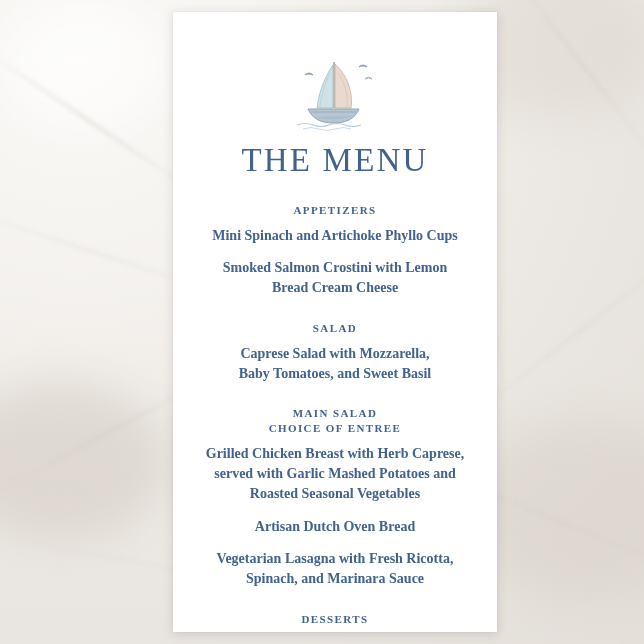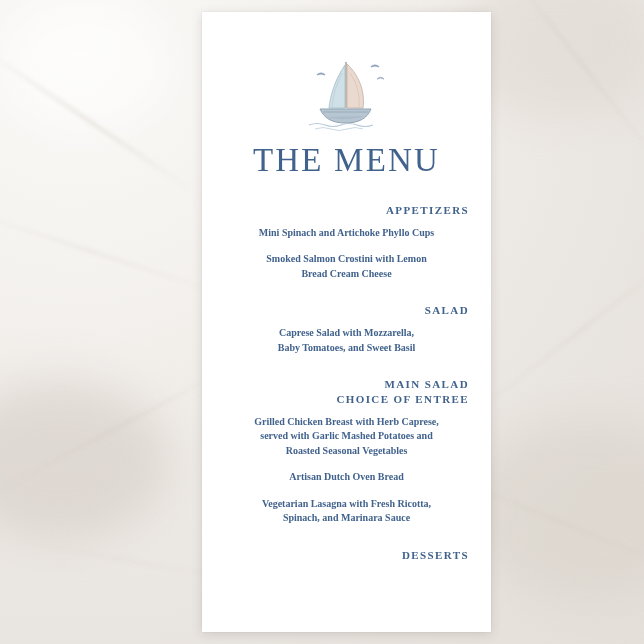--- a/index.html
+++ b/index.html
@@ -41,23 +41,23 @@
     pointer-events: none;
   }
   .b1 { left: -50px; top: 380px; width: 220px; height: 160px; background: rgba(205,196,186,0.45); }
   .b2 { left: 470px; top: 420px; width: 230px; height: 180px; background: rgba(210,202,192,0.40); }
   .b3 { left: 455px; top: -30px; width: 200px; height: 150px; background: rgba(214,207,198,0.35); }
   .b4 { left: 0px; top: 0px; width: 170px; height: 130px; background: rgba(255,255,255,0.5); }
 
   
   #card {
     position: absolute;
-    left: 202px;
+    left: 173px;
     top: 12px;
-    width: 289px;
+    width: 324px;
     height: 620px;
     background: #ffffff;
     box-shadow: 0 2px 10px rgba(90,80,70,0.18), 0 0 1px rgba(0,0,0,0.12);
     overflow: hidden;
   }
   #card-inner {
     padding: 0 22px;
     text-align: center;
     color: #41628c;
   }
@@ -78,26 +78,25 @@
     line-height: 1;
   }
   .section-head {
     font-family: "Liberation Serif", serif;
     font-size: 11px;
     font-weight: bold;
     letter-spacing: 1.4px;
     color: #41628c;
     margin: 22px 0 8px 0;
     line-height: 1.35;
-    text-align: right;
   }
   .section-head.first { margin-top: 26px; }
   .item {
     font-family: "Liberation Serif", serif;
-    font-size: 10px;
+    font-size: 14px;
     font-weight: bold;
     color: #41628c;
     line-height: 1.45;
     margin: 0 0 12px 0;
     padding: 0 6px;
   }
   .item:last-child { margin-bottom: 0; }
   .two-line-head { white-space: pre-line; }
 </style>
 </head>

